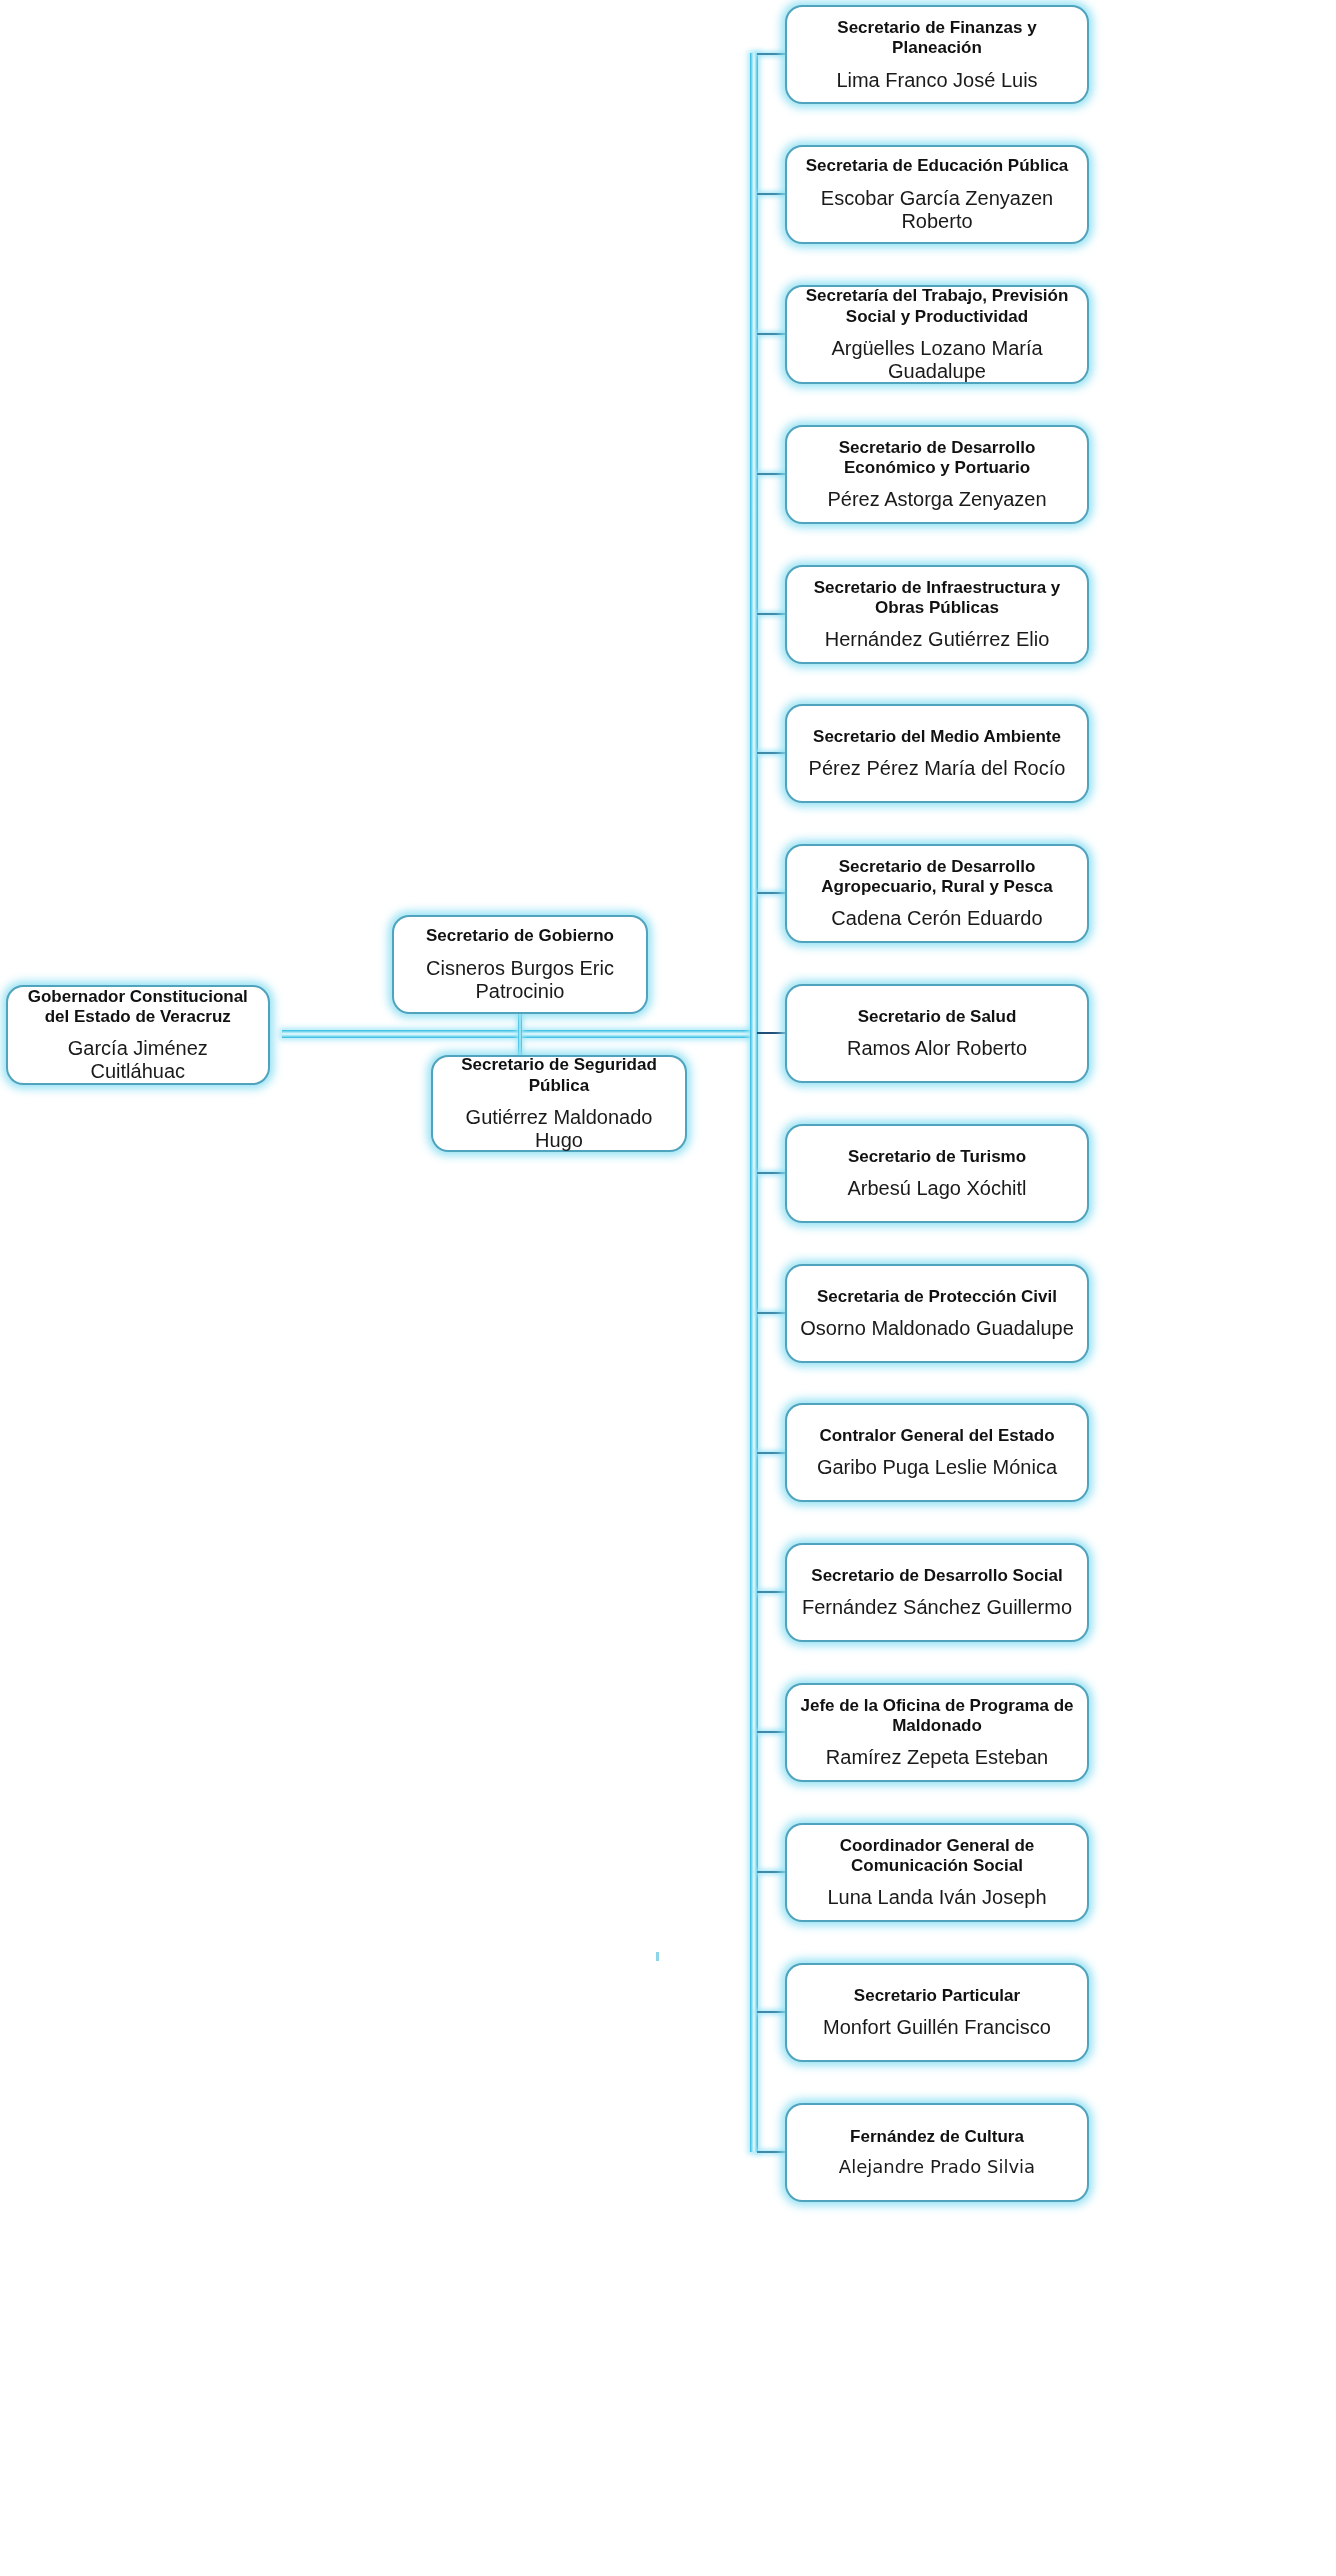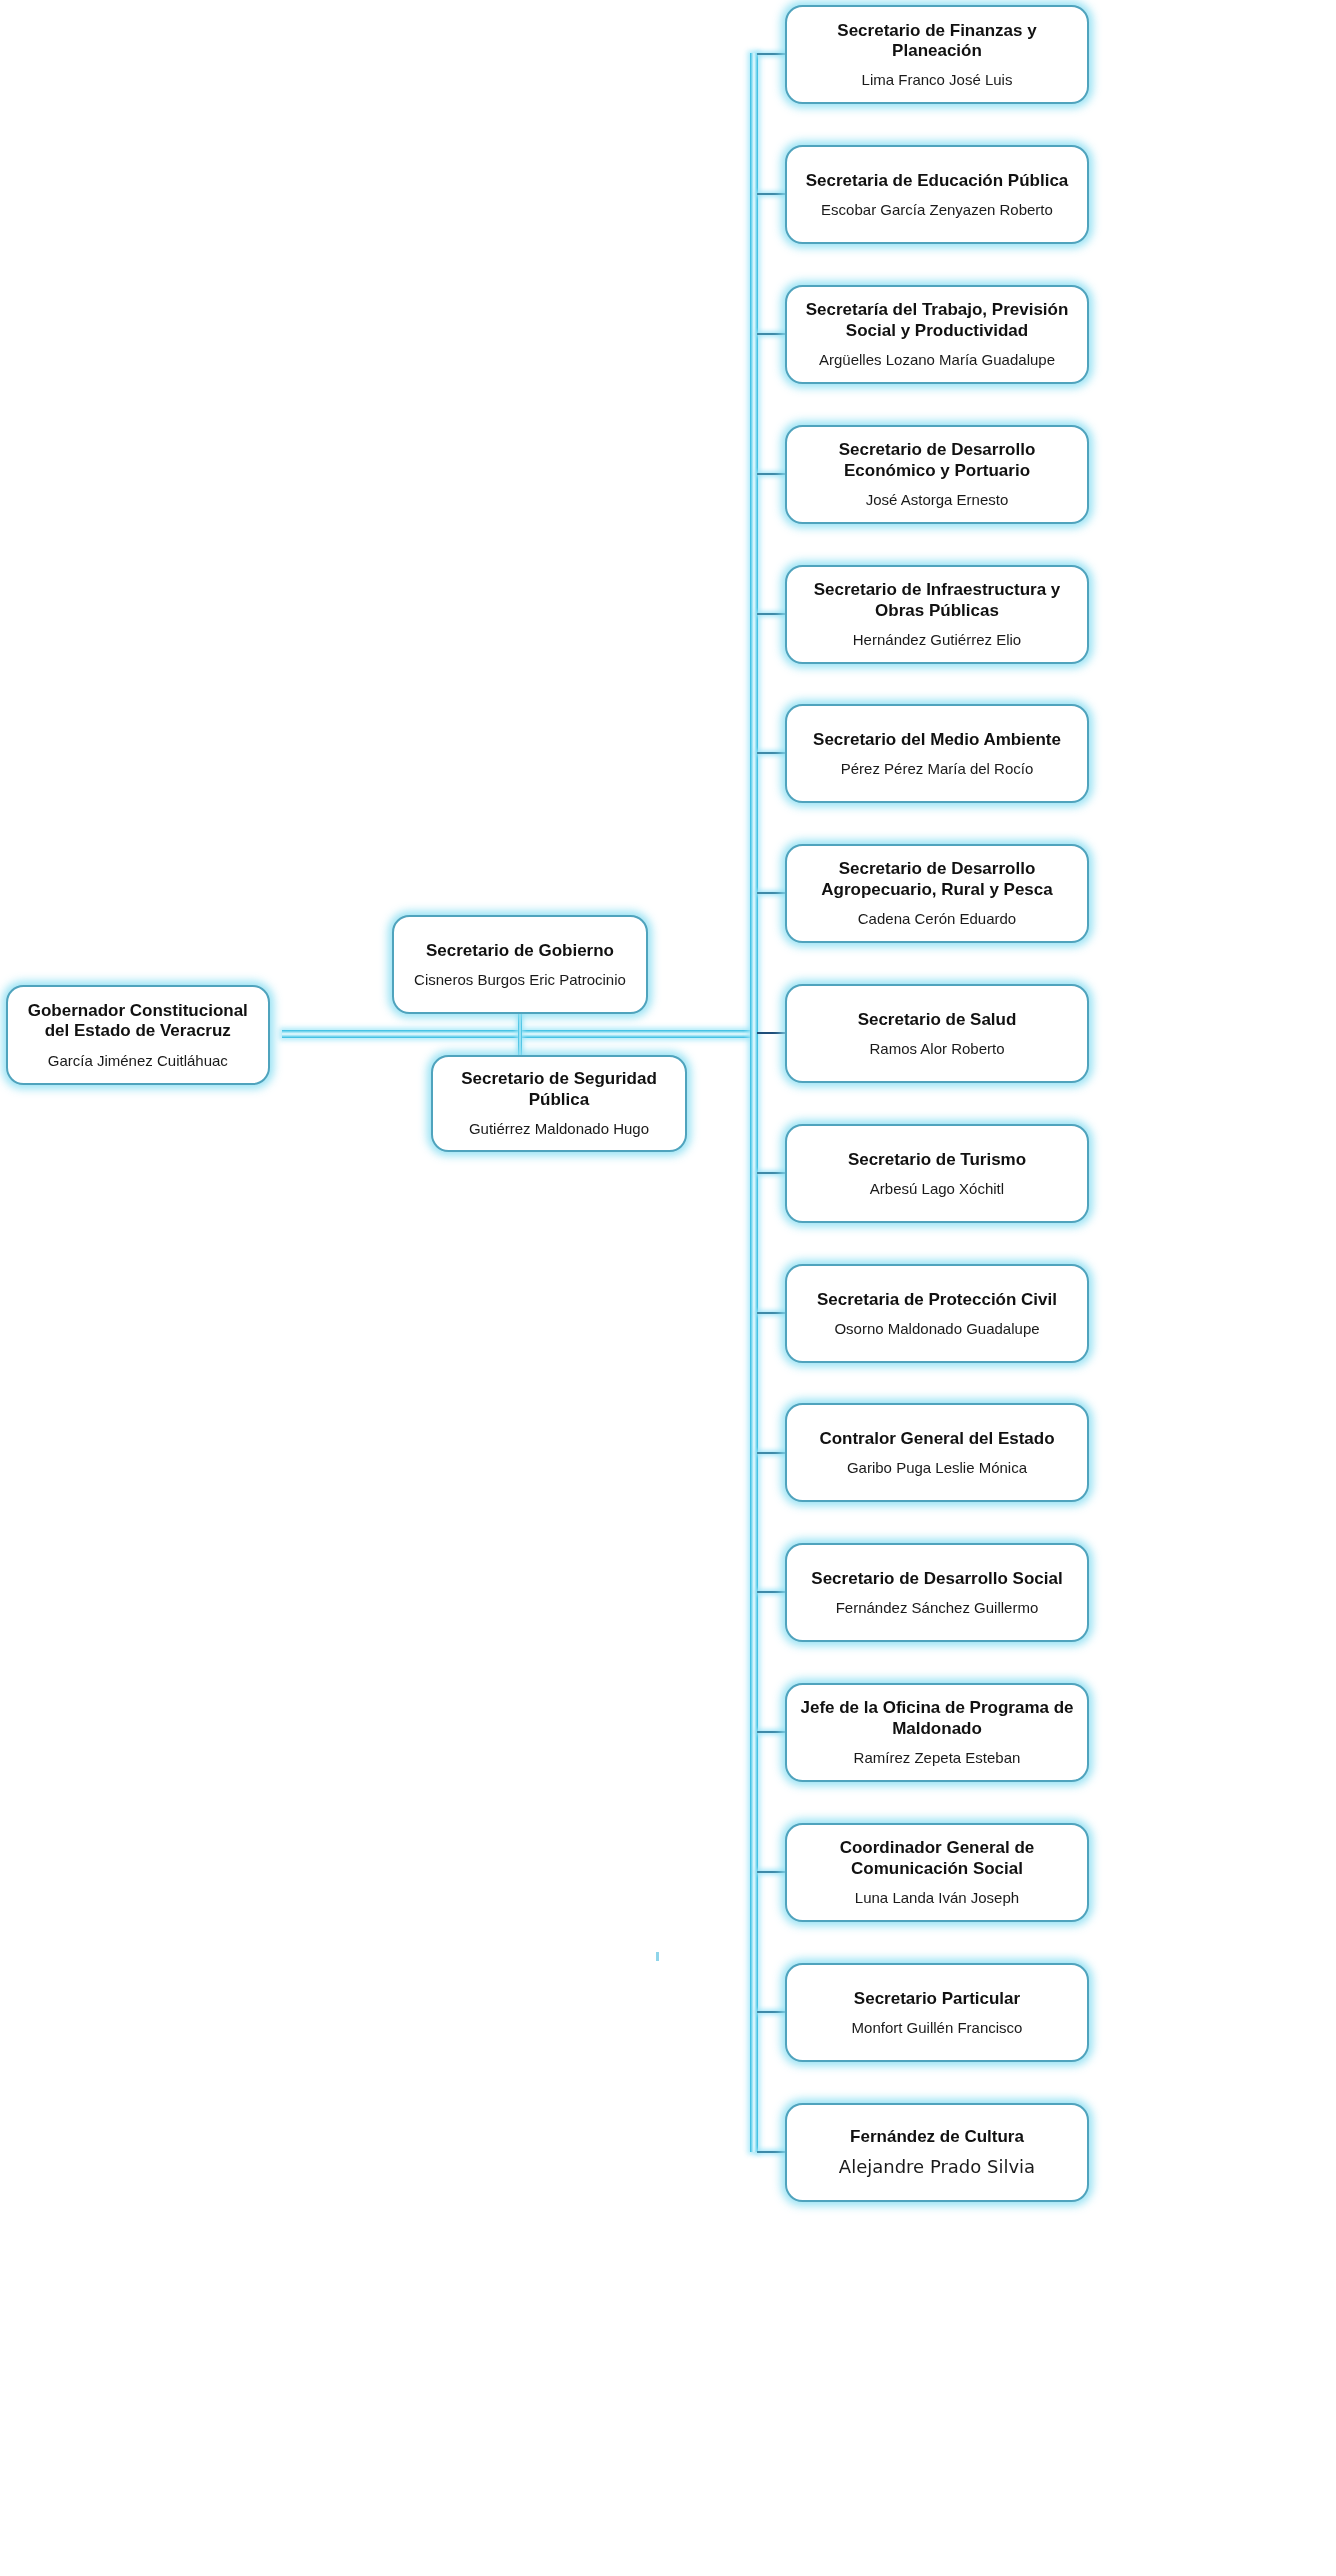--- a/index.html
+++ b/index.html
@@ -28,21 +28,21 @@
     padding: 5.8px 12.8px;
     text-align: center;
   }
   .node .title {
     font-weight: bold;
     font-size: 17px;
     line-height: 1.2;
     color: #111111;
   }
   .node .name {
-    font-size: 15px;
+    font-size: 20px;
     line-height: 1.15;
     color: #1a1a1a;
   }
   .node .name-large {
     font-size: 18px;
     font-family: "DejaVu Sans", sans-serif;
     text-align: center;
   }
   .sec { left: 785px; width: 304px; height: 99px; }
 
@@ -136,21 +136,21 @@
   <div class="node sec" style="top:145px">
     <div class="title">Secretaria de Educación Pública</div>
     <div class="name">Escobar García Zenyazen Roberto</div>
   </div>
   <div class="node sec" style="top:285px">
     <div class="title">Secretaría del Trabajo, Previsión Social y Productividad</div>
     <div class="name">Argüelles Lozano María Guadalupe</div>
   </div>
   <div class="node sec" style="top:425px">
     <div class="title">Secretario de Desarrollo Económico y Portuario</div>
-    <div class="name">José Astorga Ernesto</div>
+    <div class="name">Pérez Astorga Zenyazen</div>
   </div>
   <div class="node sec" style="top:565px">
     <div class="title">Secretario de Infraestructura y Obras Públicas</div>
     <div class="name">Hernández Gutiérrez Elio</div>
   </div>
   <div class="node sec" style="top:704px">
     <div class="title">Secretario del Medio Ambiente</div>
     <div class="name">Pérez Pérez María del Rocío</div>
   </div>
   <div class="node sec" style="top:844px">

